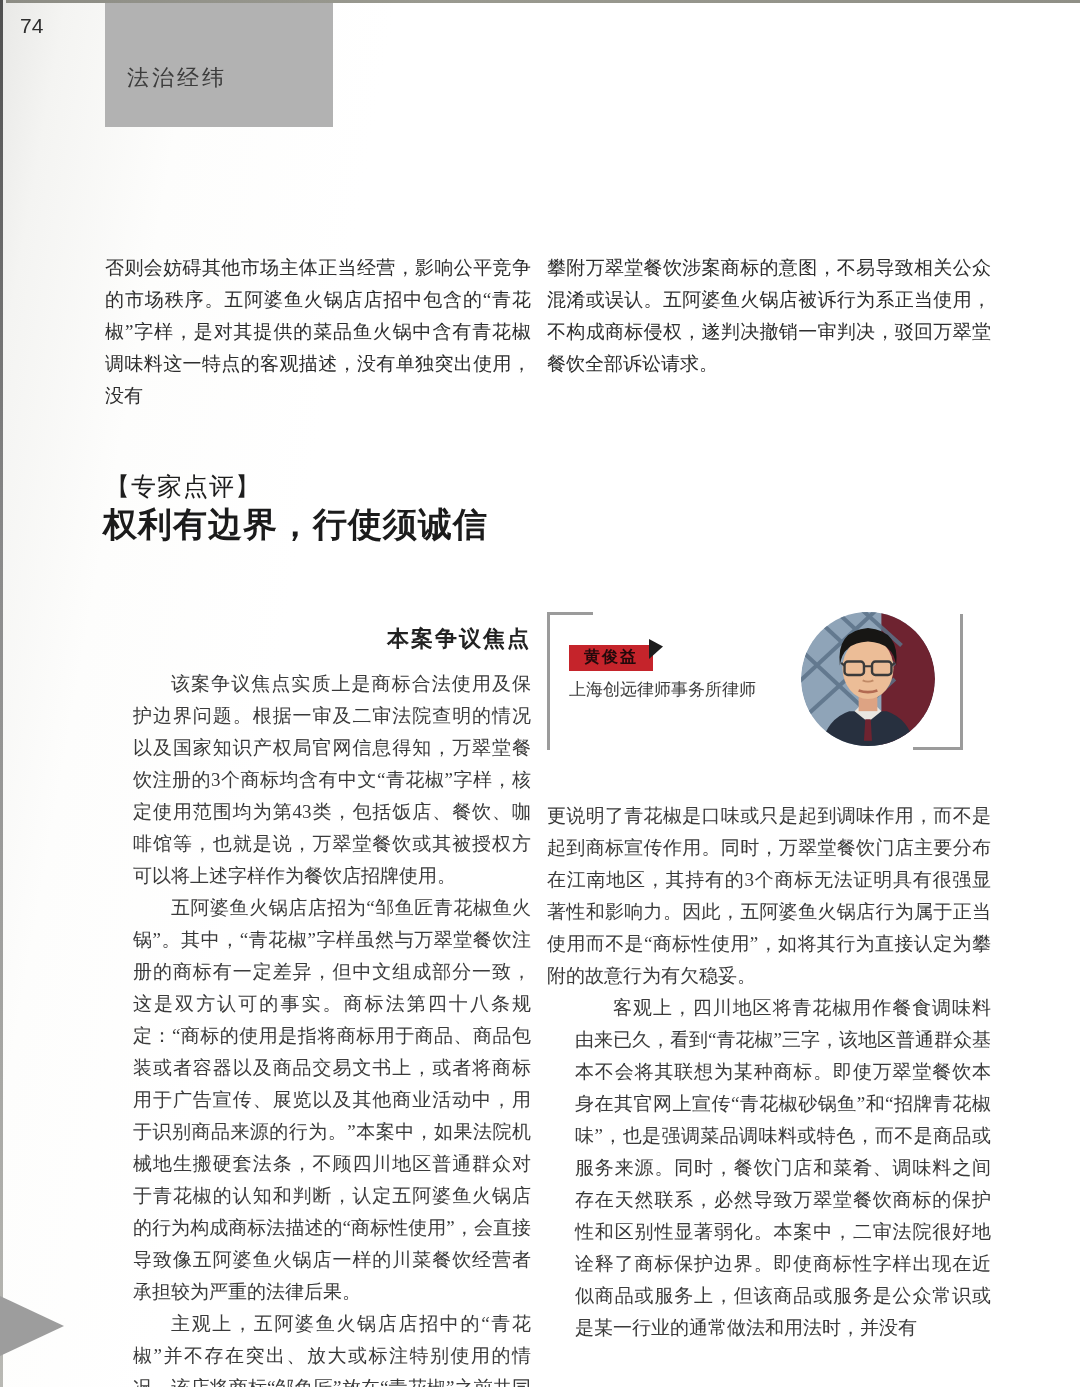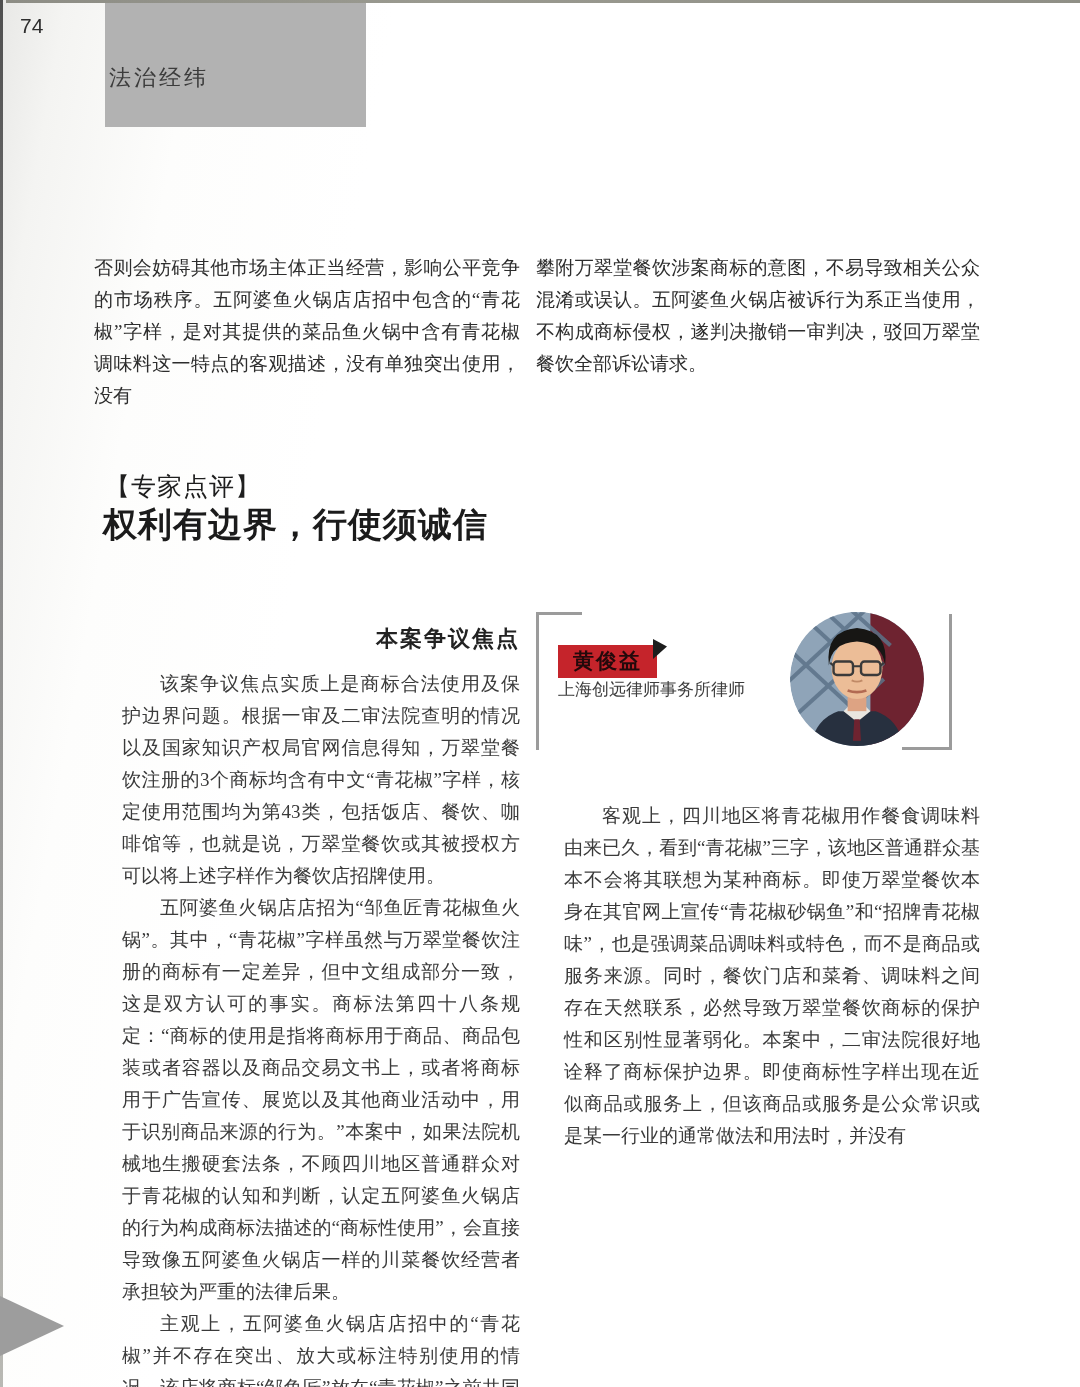--- a/index.html
+++ b/index.html
@@ -8,31 +8,31 @@
     position:relative; width:1080px; height:1387px; overflow:hidden;
     background:linear-gradient(100deg,#e8e8e6 0%,#f4f4f2 5%,#fdfdfc 15%,#ffffff 30%);
     font-family:"Liberation Serif","DejaVu Serif",serif;
   }
   .edge-top { position:absolute; left:6px; top:0; width:1074px; height:3px;
     background:linear-gradient(90deg,#8d8d85,#9a9a90 40%,#8f8f86); }
   .edge-left { position:absolute; left:0; top:0; width:3px; height:100%;
     background:linear-gradient(180deg,#4f4f4f,#8a8a8a 40%,#b9b9b4); }
 
   
-  .masthead { position:absolute; left:105px; top:3px; width:261px; height:124px;
-    background:#b2b2b2; padding:60px 0 0 4px; }
+  .masthead { position:absolute; left:105px; top:3px; width:228px; height:124px;
+    background:#b2b2b2; padding:60px 0 0 22px; }
   .masthead-section { font-family:"Liberation Sans",sans-serif; font-size:22px;
     letter-spacing:3px; color:#3c3c3c; }
   .masthead-logo { margin-top:7px; font-style:italic; font-weight:bold;
     color:#d7272c; white-space:nowrap; }
   .logo-cn { font-size:23px; font-family:"Liberation Sans",sans-serif; }
   .logo-en { font-size:17px; font-family:"Liberation Sans",sans-serif; letter-spacing:1px; }
 
   
-  .grid2 { position:absolute; left:94px; width:898px;
+  .grid2 { position:absolute; left:105px; width:898px;
     display:grid; grid-template-columns:426px 444px; column-gap:28px;gap:16px; }
 
   .lead-grid { top:252px; }
   p.body { font-size:19px; line-height:32px; text-align:justify; color:#3a3a3a; }
   .lead-grid p.body { color:#2d2d2d; }
   p.indent { text-indent:2em;margin-left:28px; }
 
   .kicker { position:absolute; left:105px; top:470px; font-size:25px;
     font-weight:400; color:#1e1e1e; letter-spacing:1px; }
   .headline { position:absolute; left:103px; top:502px;
@@ -44,21 +44,21 @@
     color:#222; letter-spacing:2px; margin-bottom:14px; }
 
   
   .author-block { position:relative; height:172px; margin-bottom:16px; }
   .bracket-tl { position:absolute; left:0; top:0; width:46px; height:138px;
     border-left:3px solid #9b9b9b; border-top:3px solid #9b9b9b; }
   .bracket-br { position:absolute; left:366px; top:2px; width:50px; height:136px;
     border-right:3px solid #9b9b9b; border-bottom:3px solid #9b9b9b; }
   .name-badge { position:absolute; left:22px; top:33px; background:#c5242b;
     color:#23090b; font-family:"Liberation Sans",sans-serif; font-weight:bold;
-    font-size:21px; letter-spacing:2px; padding:2px 15px 3px; }
+    font-size:16px; letter-spacing:2px; padding:2px 15px 3px; }
   .badge-fold { position:absolute; right:-10px; top:-6px; width:14px; height:20px;
     background:#1d1d1d; clip-path:polygon(0 0,100% 38%,0 100%); }
   .affiliation { position:absolute; left:22px; top:66px;
     font-family:"Liberation Sans",sans-serif; font-size:17px; color:#3d3d3d; }
   .portrait { position:absolute; left:254px; top:-2px; width:134px; height:138px;
     border-radius:50%; overflow:hidden; }
   .portrait svg { display:block; width:100%; height:100%; }
 
   
   .page-tab { position:absolute; left:0; top:1296px; width:64px; height:60px;
@@ -131,19 +131,20 @@
               <rect x="53" y="37" width="14.5" height="10" rx="2.5" fill="none" stroke="#3a3a3a" stroke-width="1.8"></rect>
               <line x1="47" y1="40.5" x2="53" y2="40.5" stroke="#3a3a3a" stroke-width="1.6"></line>
               <line x1="32.5" y1="40" x2="30" y2="38" stroke="#3a3a3a" stroke-width="1.6"></line>
               <line x1="67.5" y1="40" x2="70" y2="38" stroke="#3a3a3a" stroke-width="1.6"></line>
               <path d="M46 51 Q50 53 54 51" stroke="#c08a66" stroke-width="1.4" fill="none"></path>
               <path d="M43 58.5 Q50 61 57 58.5" stroke="#b26a52" stroke-width="2" fill="none"></path>
             </g>
           </svg>
         </div>
       </div>
+      <p class="body">更说明了青花椒是口味或只是起到调味作用，而不是起到商标宣传作用。同时，万翠堂餐饮门店主要分布在江南地区，其持有的3个商标无法证明具有很强显著性和影响力。因此，五阿婆鱼火锅店行为属于正当使用而不是“商标性使用”，如将其行为直接认定为攀附的故意行为有欠稳妥。</p>
       <p class="body indent">客观上，四川地区将青花椒用作餐食调味料由来已久，看到“青花椒”三字，该地区普通群众基本不会将其联想为某种商标。即使万翠堂餐饮本身在其官网上宣传“青花椒砂锅鱼”和“招牌青花椒味”，也是强调菜品调味料或特色，而不是商品或服务来源。同时，餐饮门店和菜肴、调味料之间存在天然联系，必然导致万翠堂餐饮商标的保护性和区别性显著弱化。本案中，二审法院很好地诠释了商标保护边界。即使商标性字样出现在近似商品或服务上，但该商品或服务是公众常识或是某一行业的通常做法和用法时，并没有</p>
     </div>
   </div>
 
   <div class="page-tab"></div>
   <div class="page-num">74</div>
 </div>
 
 </body></html>

